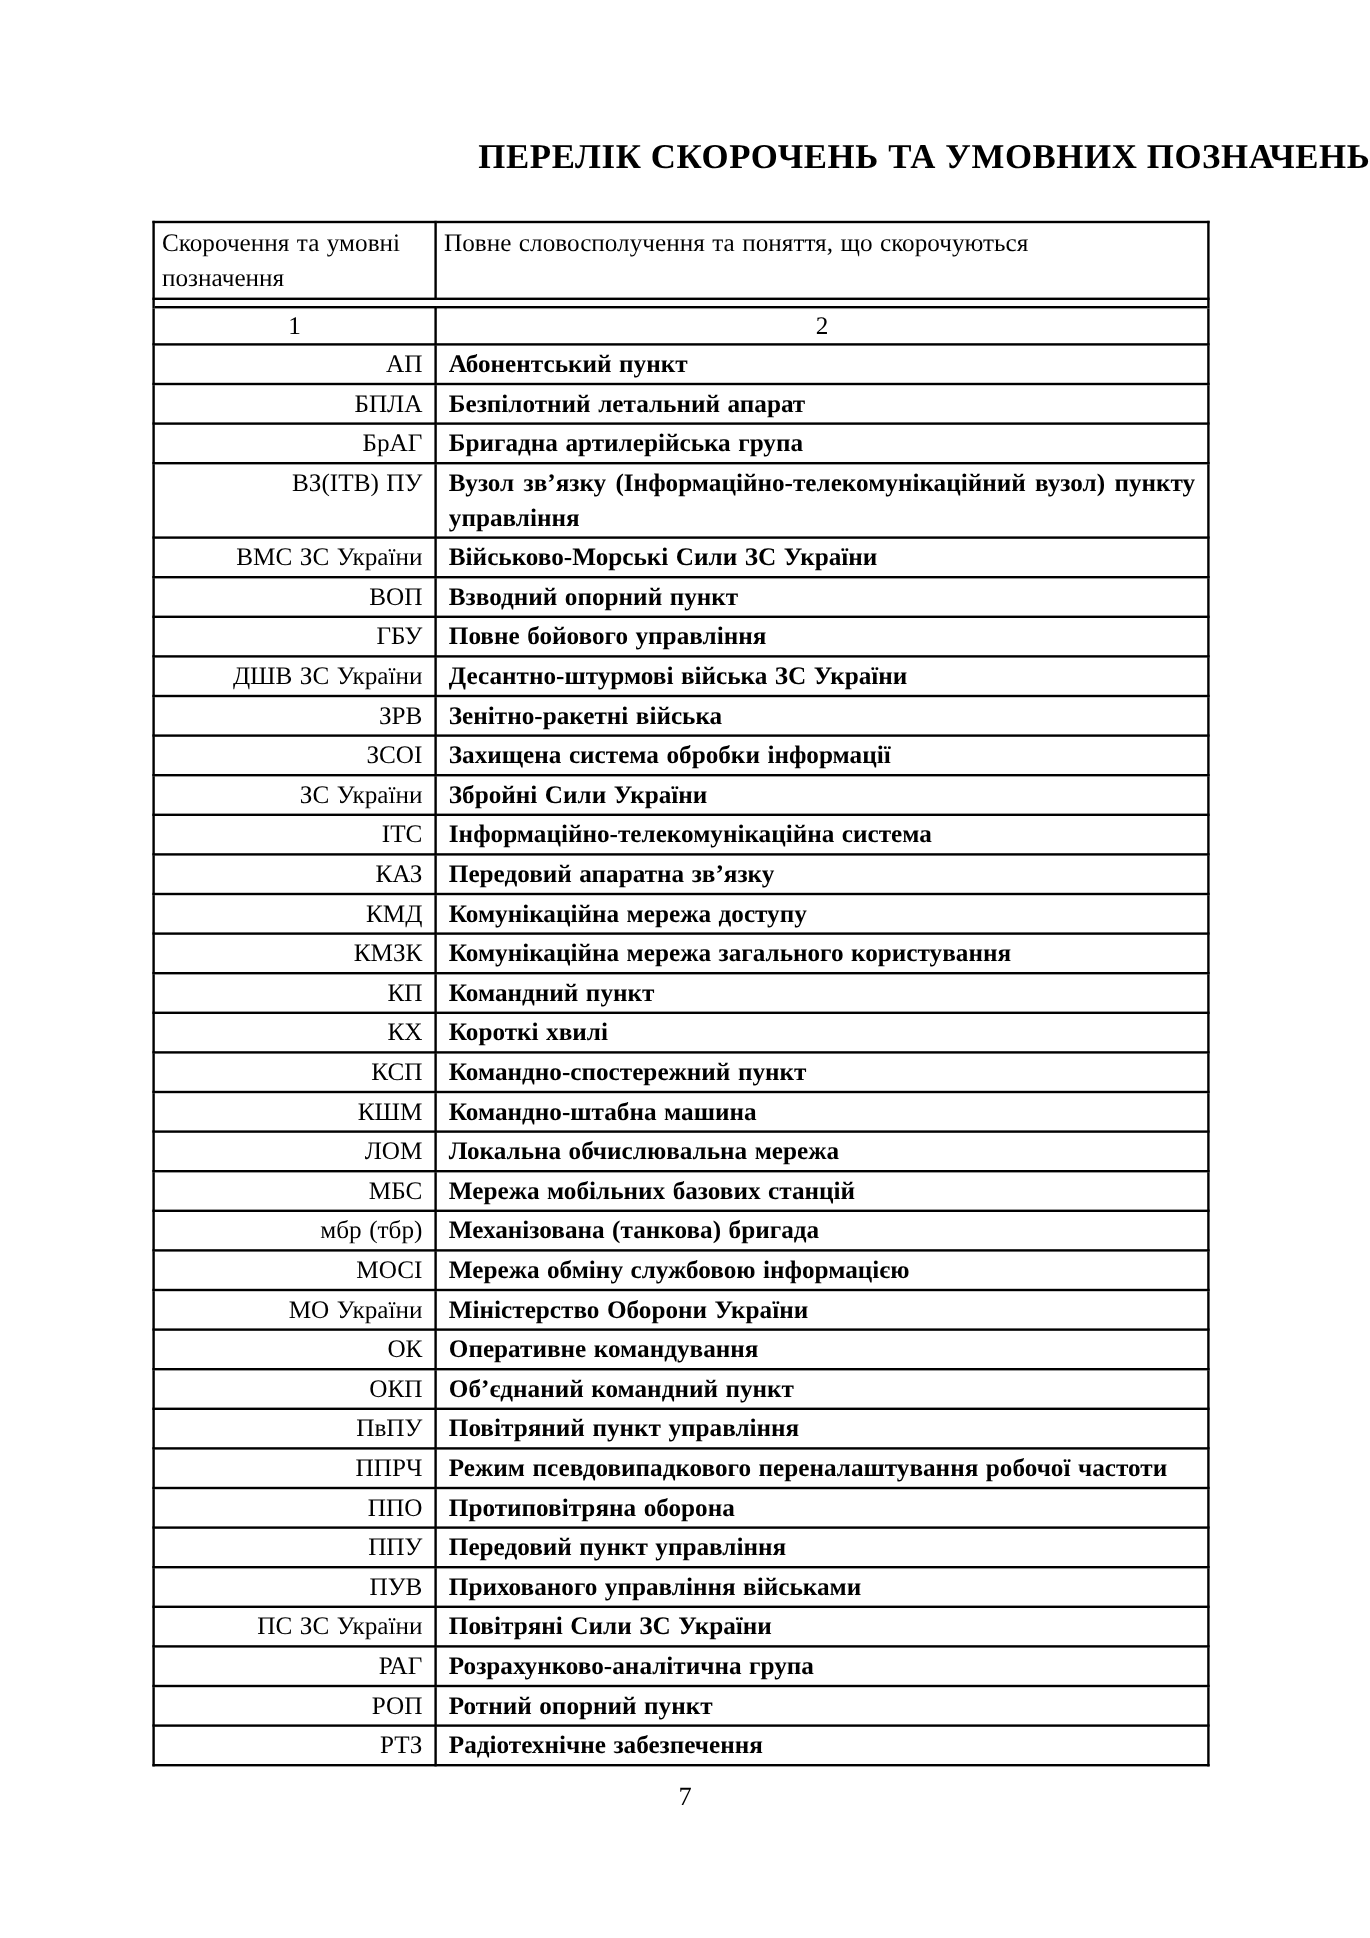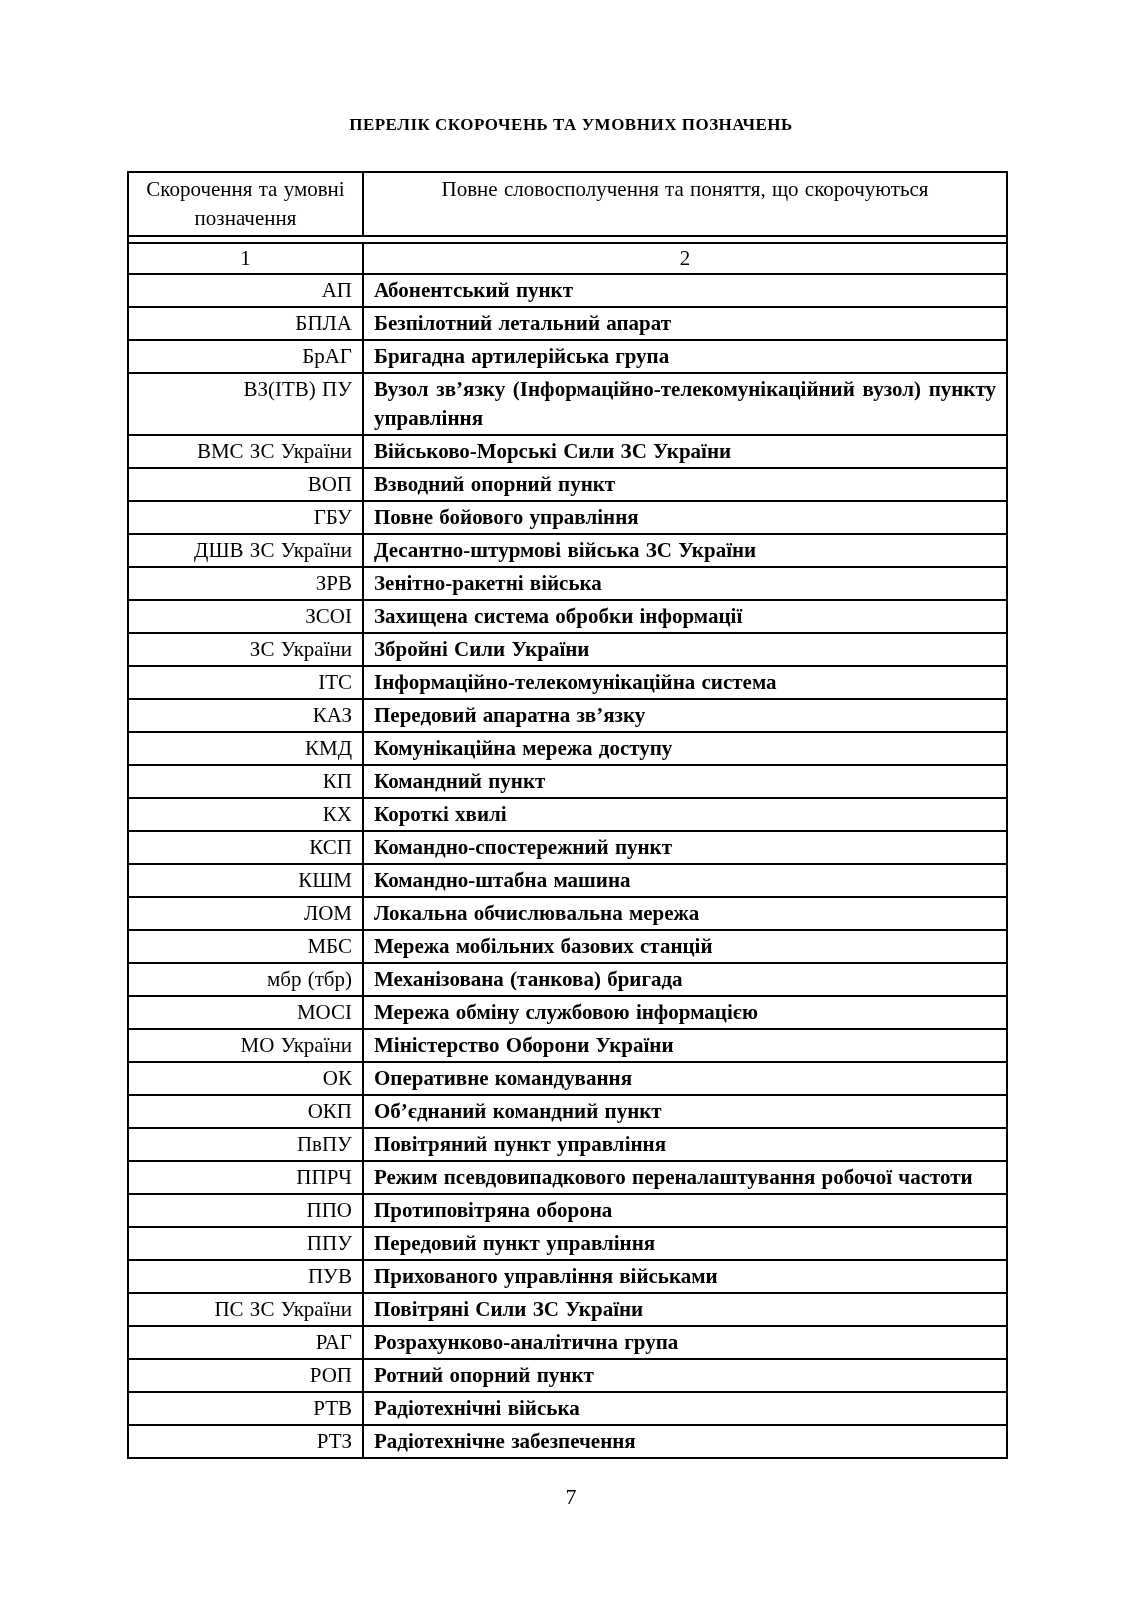--- a/index.html
+++ b/index.html
@@ -17,22 +17,22 @@
   }
   .page {
     width: 1142px;
     height: 1615px;
     position: relative;
     padding-top: 115px;
     box-sizing: border-box;
   }
   h1.doc-title {
     margin: 0 0 36px 0;
-    text-align: center;
-    font-size: 17px;
+    text-align: right;
+    font-size: 29px;
     font-weight: bold;
     letter-spacing: 0.5px;
   }
   table.abbr-table {
     border-collapse: collapse;
     margin-left: 127px;
     width: 879px;
     table-layout: fixed;
     font-size: 21px;
   }
@@ -42,21 +42,21 @@
     line-height: 29px;
     padding: 1px 10px;
     vertical-align: top;
     font-weight: normal;
     word-spacing: 1px;
   }
   .abbr-table col.c1 { width: 235px; }
   .abbr-table col.c2 { width: 644px; }
 
   .abbr-table tr.header-row th {
-    text-align: center;
+    text-align: left;
     padding: 2px 6px;
   }
   .abbr-table tr.spacer-row td {
     border: none;
     height: 5px;
     padding: 0;
     line-height: 5px;
   }
   .abbr-table tr.spacer-row td:first-child { border-left: 2px solid #000; }
   .abbr-table tr.spacer-row td:last-child  { border-right: 2px solid #000; }
@@ -158,20 +158,24 @@
         </tr>
         <tr>
           <td class="abbr">КАЗ</td>
           <td class="full">Передовий апаратна зв’язку</td>
         </tr>
         <tr>
           <td class="abbr">КМД</td>
           <td class="full">Комунікаційна мережа доступу</td>
         </tr>
         <tr>
+          <td class="abbr">КМЗК</td>
+          <td class="full">Комунікаційна мережа загального користування</td>
+        </tr>
+        <tr>
           <td class="abbr">КП</td>
           <td class="full">Командний пункт</td>
         </tr>
         <tr>
           <td class="abbr">КХ</td>
           <td class="full">Короткі хвилі</td>
         </tr>
         <tr>
           <td class="abbr">КСП</td>
           <td class="full">Командно-спостережний пункт</td>
@@ -234,24 +238,20 @@
         </tr>
         <tr>
           <td class="abbr">РАГ</td>
           <td class="full">Розрахунково-аналітична група</td>
         </tr>
         <tr>
           <td class="abbr">РОП</td>
           <td class="full">Ротний опорний пункт</td>
         </tr>
         <tr>
-          <td class="abbr">РТВ</td>
-          <td class="full">Радіотехнічні війська</td>
-        </tr>
-        <tr>
           <td class="abbr">РТЗ</td>
           <td class="full">Радіотехнічне забезпечення</td>
         </tr>
       </tbody>
   </table>
 
   <div class="page-number">7</div>
 
 </div>
 

